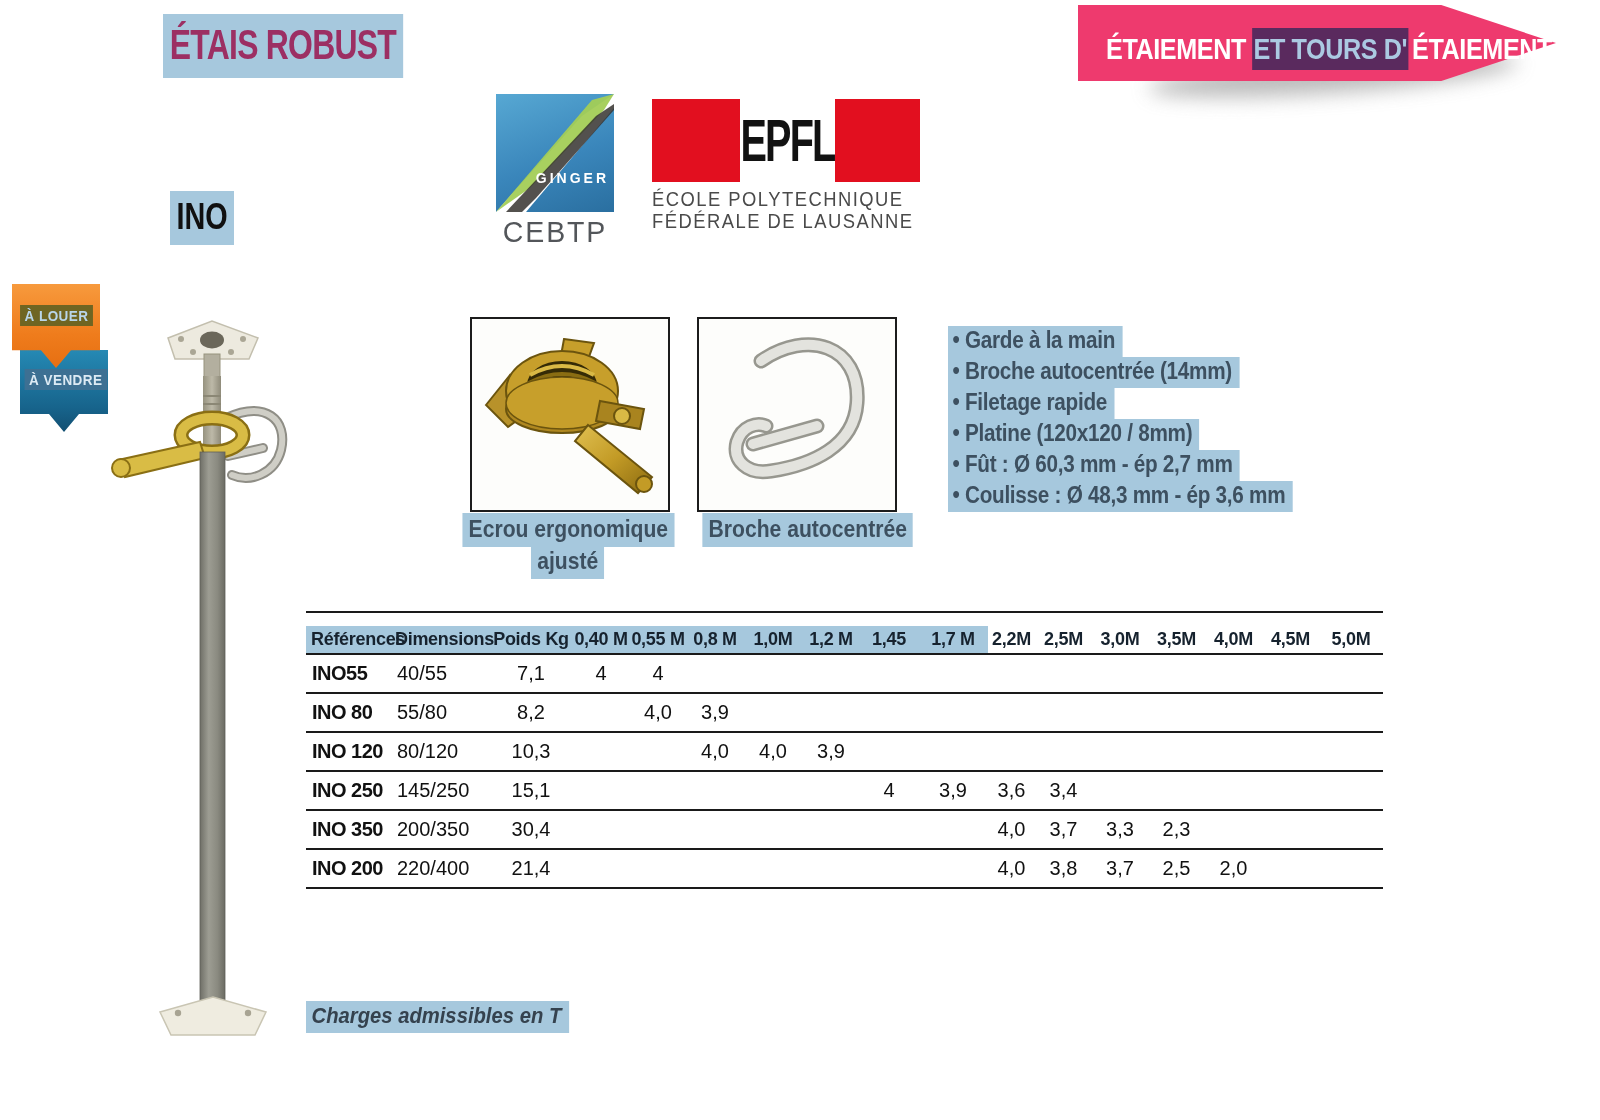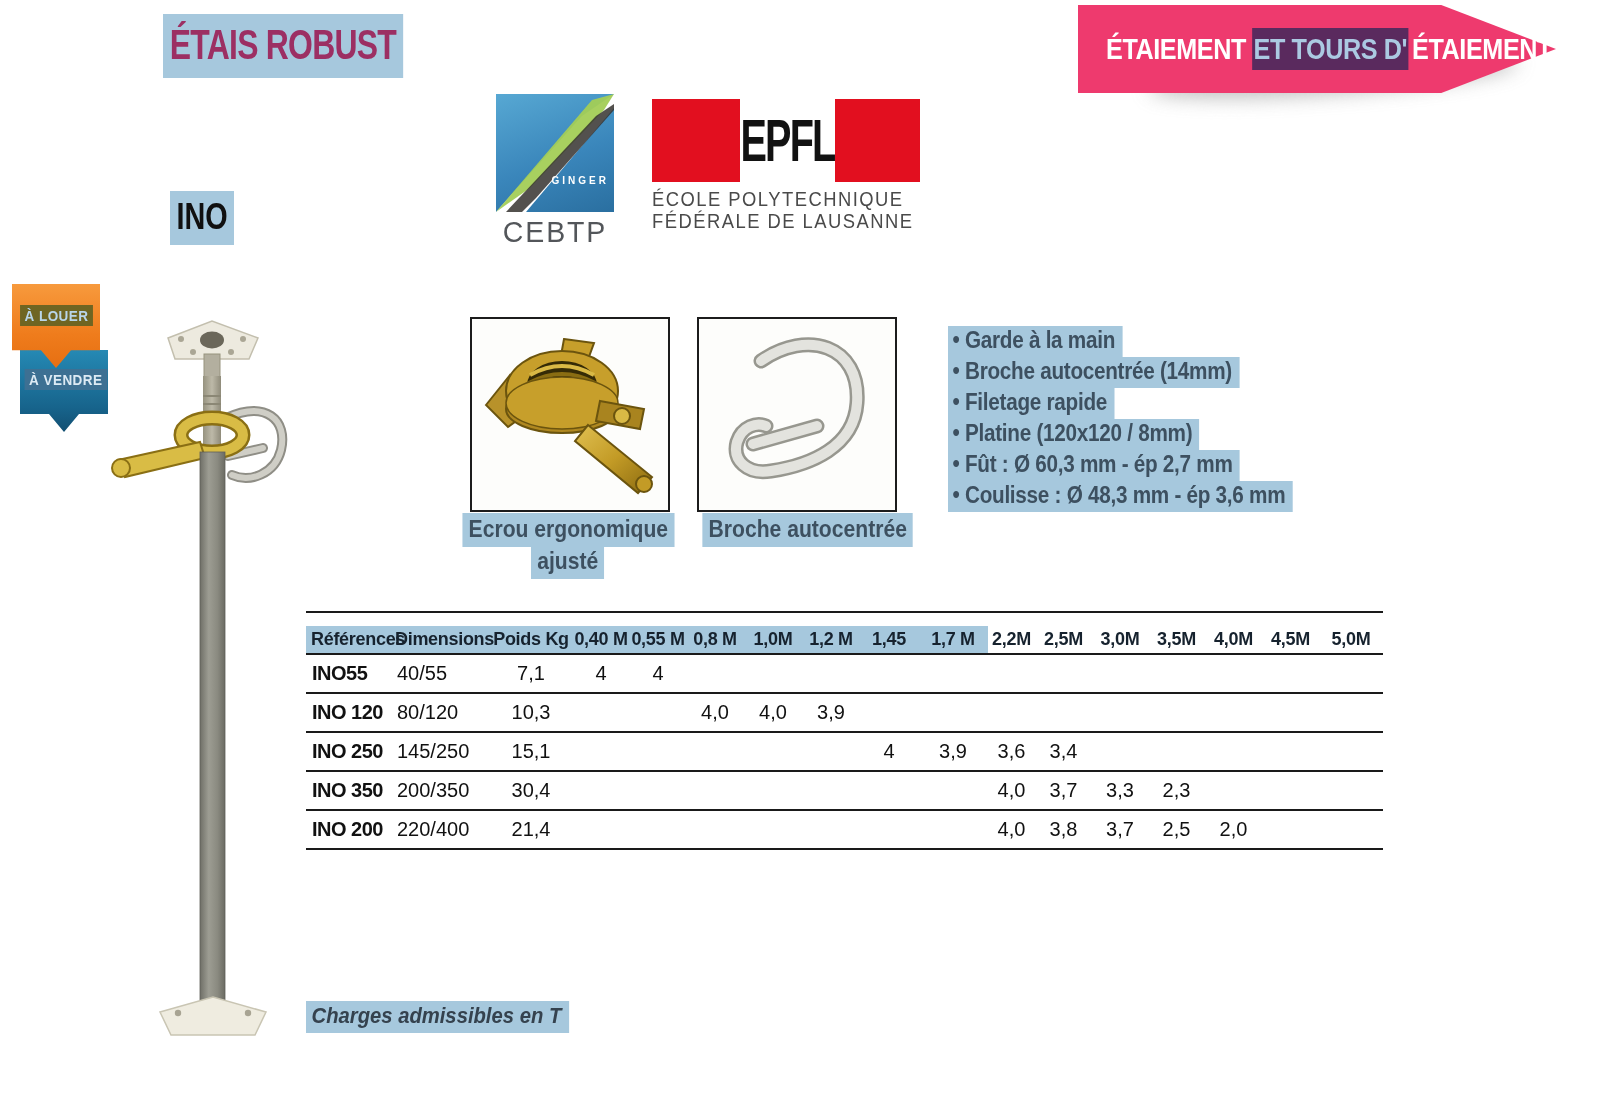--- a/index.html
+++ b/index.html
@@ -19,21 +19,21 @@
     display:inline-block;white-space:nowrap;
   }
   
   .ino-box{left:170px;top:191px;}
   .ino-box .txt{
     background:#a6c8dd;color:#101010;font-weight:bold;font-size:36px;
     padding:5px 8px 7px 8px;transform:scaleX(.8);transform-origin:0 0;display:inline-block;
   }
 
   
-  .banner{left:1078px;top:5px;width:478px;height:88px;}
+  .banner{left:1078px;top:5px;width:478px;height:76px;}
   .banner-shadow{
     position:absolute;left:70px;top:52px;width:370px;height:36px;background:#8f8f8f;
     border-radius:50%;filter:blur(10px);transform:rotate(-4deg);opacity:.6;
   }
   .banner-arrow{
     position:absolute;inset:0;background:#ee3a6e;
     clip-path:polygon(0 0,76% 0,100% 50%,76% 100%,0 100%);
   }
   .banner-text{
     position:absolute;left:28px;top:0;height:88px;display:flex;align-items:center;
@@ -41,21 +41,21 @@
     transform:scaleX(.84);transform-origin:0 50%;letter-spacing:-.5px;
   }
   .banner-text .seg-hl{background:#5a2a5e;color:#abc9e2;padding:4px 2px;margin:0 2px 0 7px;}
   .banner-text .seg-post{margin-left:2px;}
 
   
   .cebtp{left:494px;top:94px;width:122px;text-align:center;}
   .cebtp-sq{width:118px;height:118px;margin:0 auto;position:relative;overflow:hidden;
     background:linear-gradient(160deg,#57a8d3 0%,#3a86bb 55%,#2a6fa0 100%);}
   .cebtp-sq svg{position:absolute;inset:0;}
-  .cebtp-ginger{position:absolute;right:5px;bottom:26px;color:#ffffff;font-size:10px;
+  .cebtp-ginger{position:absolute;right:5px;bottom:26px;color:#ffffff;font-size:14px;
     font-weight:bold;letter-spacing:3px;}
   .cebtp-name{margin-top:3px;color:#53565a;font-size:30px;letter-spacing:2px;
     transform:scaleX(.95);transform-origin:50% 0;}
 
   
   .epfl{left:652px;top:99px;width:278px;}
   .epfl-band{position:relative;width:268px;height:83px;background:#e20f1f;}
   .epfl-white{position:absolute;left:88px;top:0;width:95px;height:83px;background:#ffffff;}
   .epfl-acronym{
     position:absolute;left:88px;top:0;width:95px;height:83px;display:flex;align-items:center;
@@ -332,20 +332,39 @@
           <td></td>
           <td></td>
           <td></td>
           <td></td>
           <td></td>
           <td></td>
           <td></td>
           <td></td>
         </tr>
         <tr>
+          <td class="ref">INO 80</td>
+          <td class="dim">55/80</td>
+          <td>8,2</td>
+          <td></td>
+          <td>4,0</td>
+          <td>3,9</td>
+          <td></td>
+          <td></td>
+          <td></td>
+          <td></td>
+          <td></td>
+          <td></td>
+          <td></td>
+          <td></td>
+          <td></td>
+          <td></td>
+          <td></td>
+        </tr>
+        <tr>
           <td class="ref">INO 120</td>
           <td class="dim">80/120</td>
           <td>10,3</td>
           <td></td>
           <td></td>
           <td>4,0</td>
           <td>4,0</td>
           <td>3,9</td>
           <td></td>
           <td></td>

